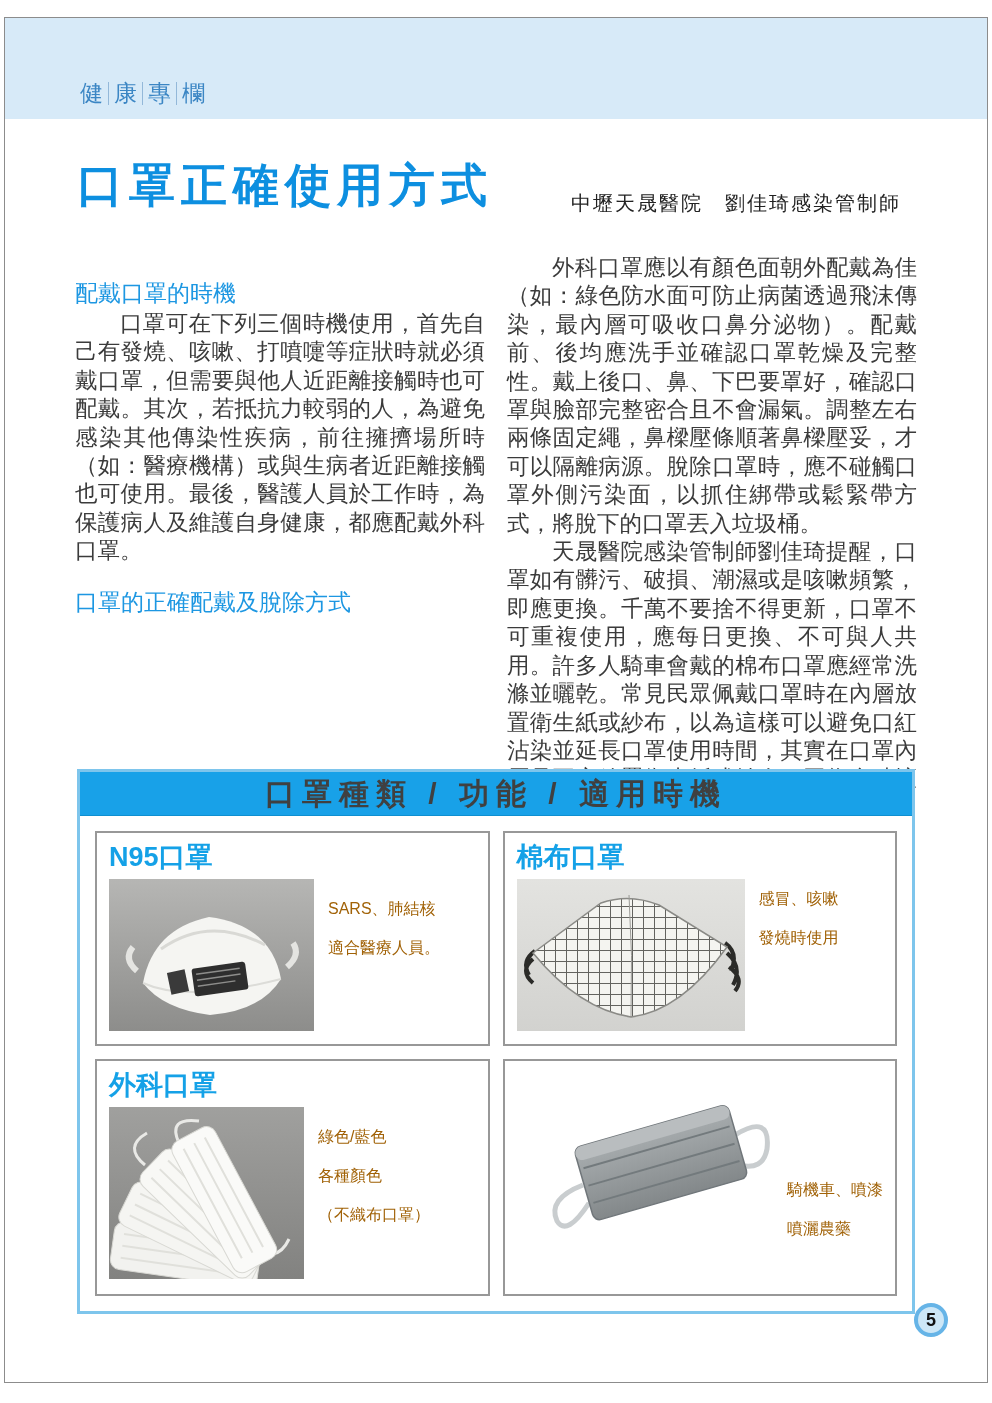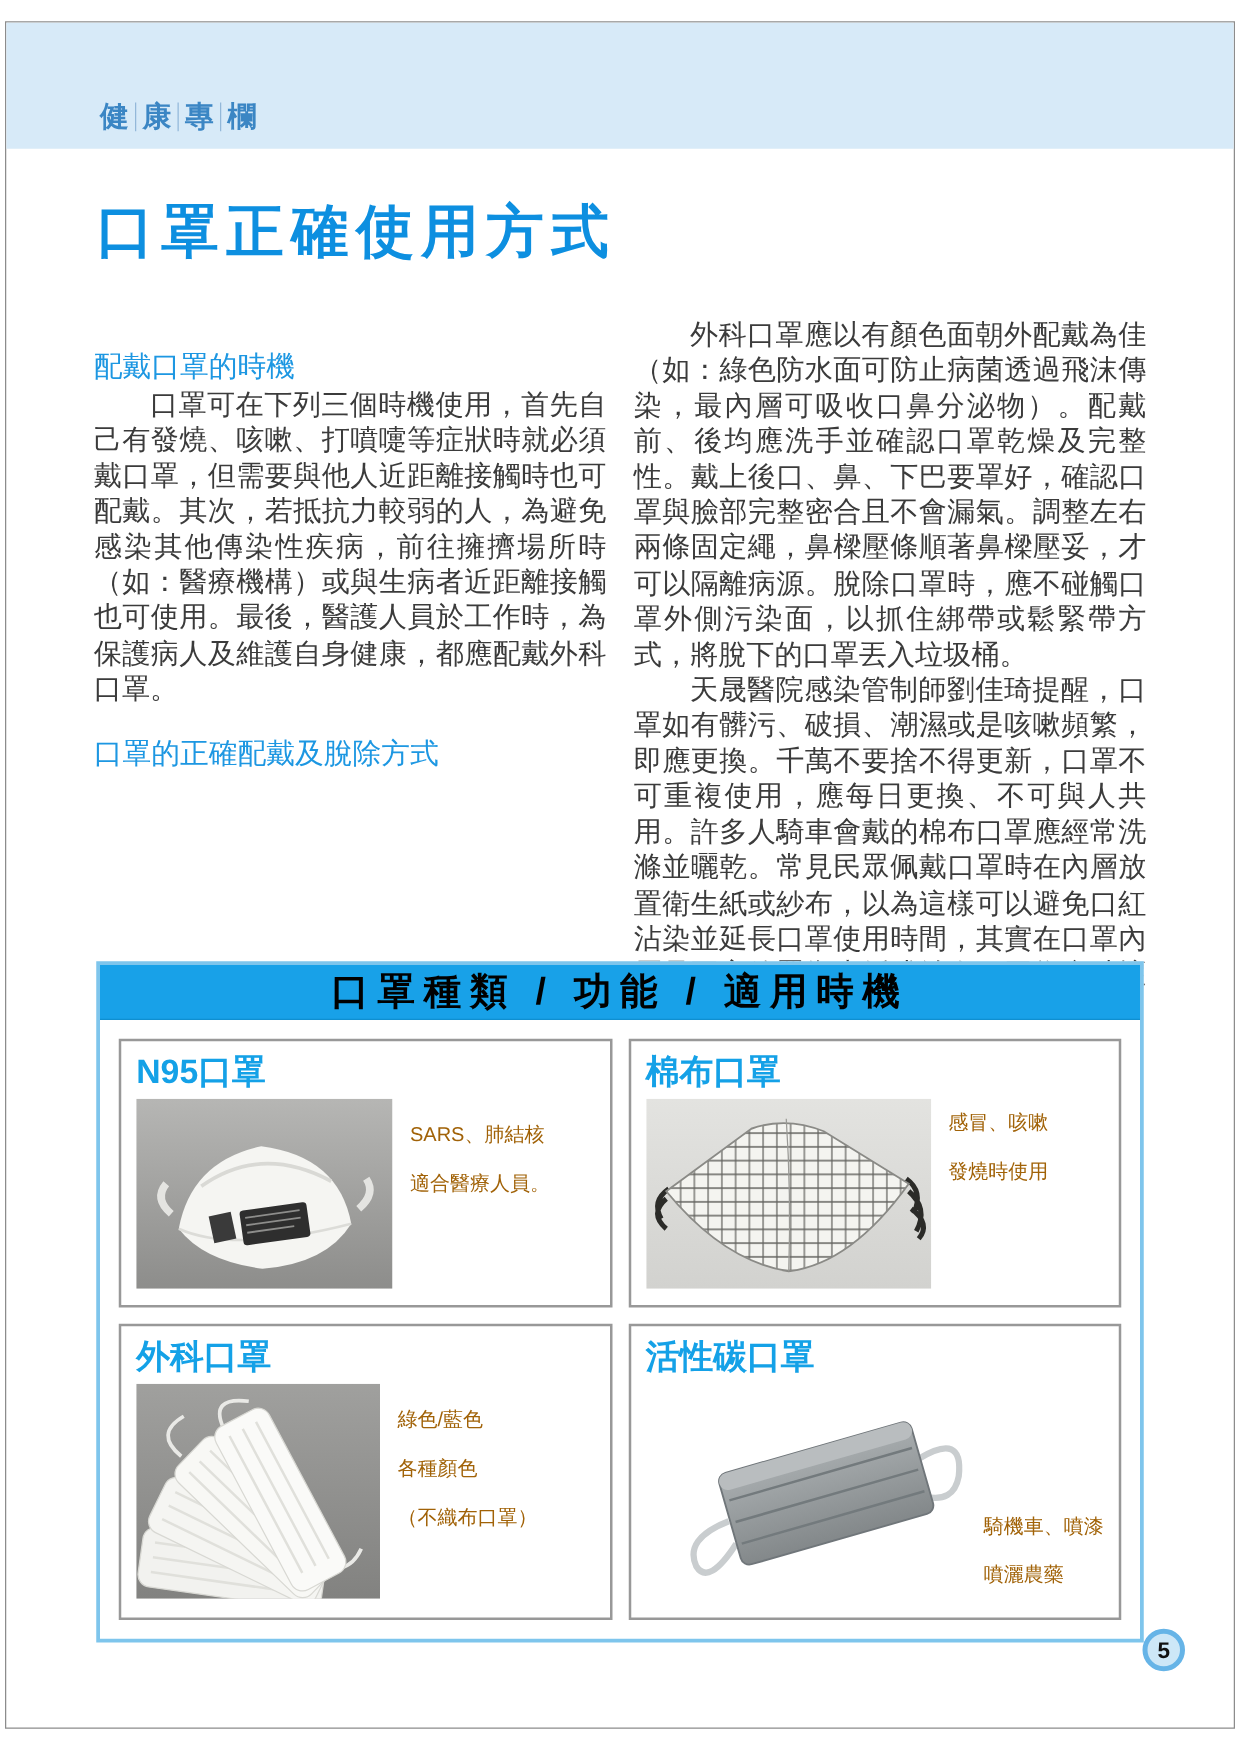--- a/index.html
+++ b/index.html
@@ -12,21 +12,21 @@
     position:absolute; left:4px; top:17px; width:982px; height:1364px;
     border:1px solid #8c8c8c; background:#ffffff; overflow:hidden;
   }
   
   .band {
     position:absolute; left:0; top:0; width:100%; height:101px;
     background:#d7eaf8;
   }
   .col-tag {
     position:absolute; left:70px; top:64px;
-    font-family:"Liberation Serif", serif; font-weight:bold;
+    font-family:"Liberation Serif", serif; font-weight:normal;
     font-size:23px; color:#3b86c4; line-height:23px;
   }
   .tag-ch { display:inline-block; padding:0 5px; }
   .tag-ch + .tag-ch { border-left:1px solid #93b8d9; }
 
   .article-title {
     position:absolute; left:72px; top:141px;
     font-size:46px; font-weight:bold; color:#0d8fe0; letter-spacing:6px;
     line-height:52px;
   }
@@ -50,21 +50,21 @@
   .subhead.first { margin-top:25px; margin-bottom:3px; }
   .subhead.second { margin-top:22px; }
 
   
   .masks-table {
     position:absolute; left:72px; top:751px; width:832px;
     border:3px solid #7ec5ec; background:#ffffff;
   }
   .masks-table .thead {
     height:43px; background:#18a1e8; border-bottom:1px solid #0f8fd0;
-    color:#000000; font-weight:bold; font-size:30px; letter-spacing:7px;
+    color:#404040; font-weight:bold; font-size:30px; letter-spacing:7px;
     text-align:center; line-height:43px;
   }
   .tbody {
     padding:15px; display:grid;
     grid-template-columns:1fr 1fr; grid-template-rows:215px 237px; gap:13px;
   }
   .mask-cell {
     border:2px solid #989898; background:#ffffff;
     padding:8px 8px 10px 12px; box-sizing:border-box; position:relative;
     overflow:hidden;
@@ -88,20 +88,21 @@
 
 <div class="page-frame">
 
   <div class="band">
     <div class="col-tag">
       <span class="tag-ch">健</span><span class="tag-ch">康</span><span class="tag-ch">專</span><span class="tag-ch">欄</span>
     </div>
   </div>
 
   <div class="article-title">口罩正確使用方式</div>
+  <div class="byline">中壢天晟醫院　劉佳琦感染管制師</div>
 
   <div class="columns">
     <div class="col">
       <div class="subhead first">配戴口罩的時機</div>
       <p>口罩可在下列三個時機使用，首先自己有發燒、咳嗽、打噴嚏等症狀時就必須戴口罩，但需要與他人近距離接觸時也可配戴。其次，若抵抗力較弱的人，為避免感染其他傳染性疾病，前往擁擠場所時（如：醫療機構）或與生病者近距離接觸也可使用。最後，醫護人員於工作時，為保護病人及維護自身健康，都應配戴外科口罩。</p>
       <div class="subhead second">口罩的正確配戴及脫除方式</div>
     </div>
     <div class="col">
       <p>外科口罩應以有顏色面朝外配戴為佳（如：綠色防水面可防止病菌透過飛沫傳染，最內層可吸收口鼻分泌物）。配戴前、後均應洗手並確認口罩乾燥及完整性。戴上後口、鼻、下巴要罩好，確認口罩與臉部完整密合且不會漏氣。調整左右兩條固定繩，鼻樑壓條順著鼻樑壓妥，才可以隔離病源。脫除口罩時，應不碰觸口罩外側污染面，以抓住綁帶或鬆緊帶方式，將脫下的口罩丟入垃圾桶。</p>
       <p>天晟醫院感染管制師劉佳琦提醒，口罩如有髒污、破損、潮濕或是咳嗽頻繁，即應更換。千萬不要捨不得更新，口罩不可重複使用，應每日更換、不可與人共用。許多人騎車會戴的棉布口罩應經常洗滌並曬乾。常見民眾佩戴口罩時在內層放置衛生紙或紗布，以為這樣可以避免口紅沾染並延長口罩使用時間，其實在口罩內層是不宜放置衛生紙或紗布，因為會破壞口罩的密合度，也會增加呼吸的阻力。</p>
@@ -206,21 +207,20 @@
           </div>
           <div class="note top1">
             <div>綠色/藍色</div>
             <div>各種顏色</div>
             <div>（不織布口罩）</div>
           </div>
         </div>
       </div>
 
       <div class="mask-cell">
-        <div class="cell-heading">活性碳口罩</div>
         <div class="cell-content">
           <div class="photo" style="margin-left:18px">
             <svg width="250" height="168" viewBox="0 0 250 168">
               <defs>
                 <linearGradient id="gCar" x1="0" y1="0" x2="0" y2="1">
                   <stop offset="0" stop-color="#aaafb1"></stop>
                     <stop offset="1" stop-color="#83888a"></stop>
                 </linearGradient>
               </defs>
               <rect width="250" height="168" fill="#ffffff"></rect>

